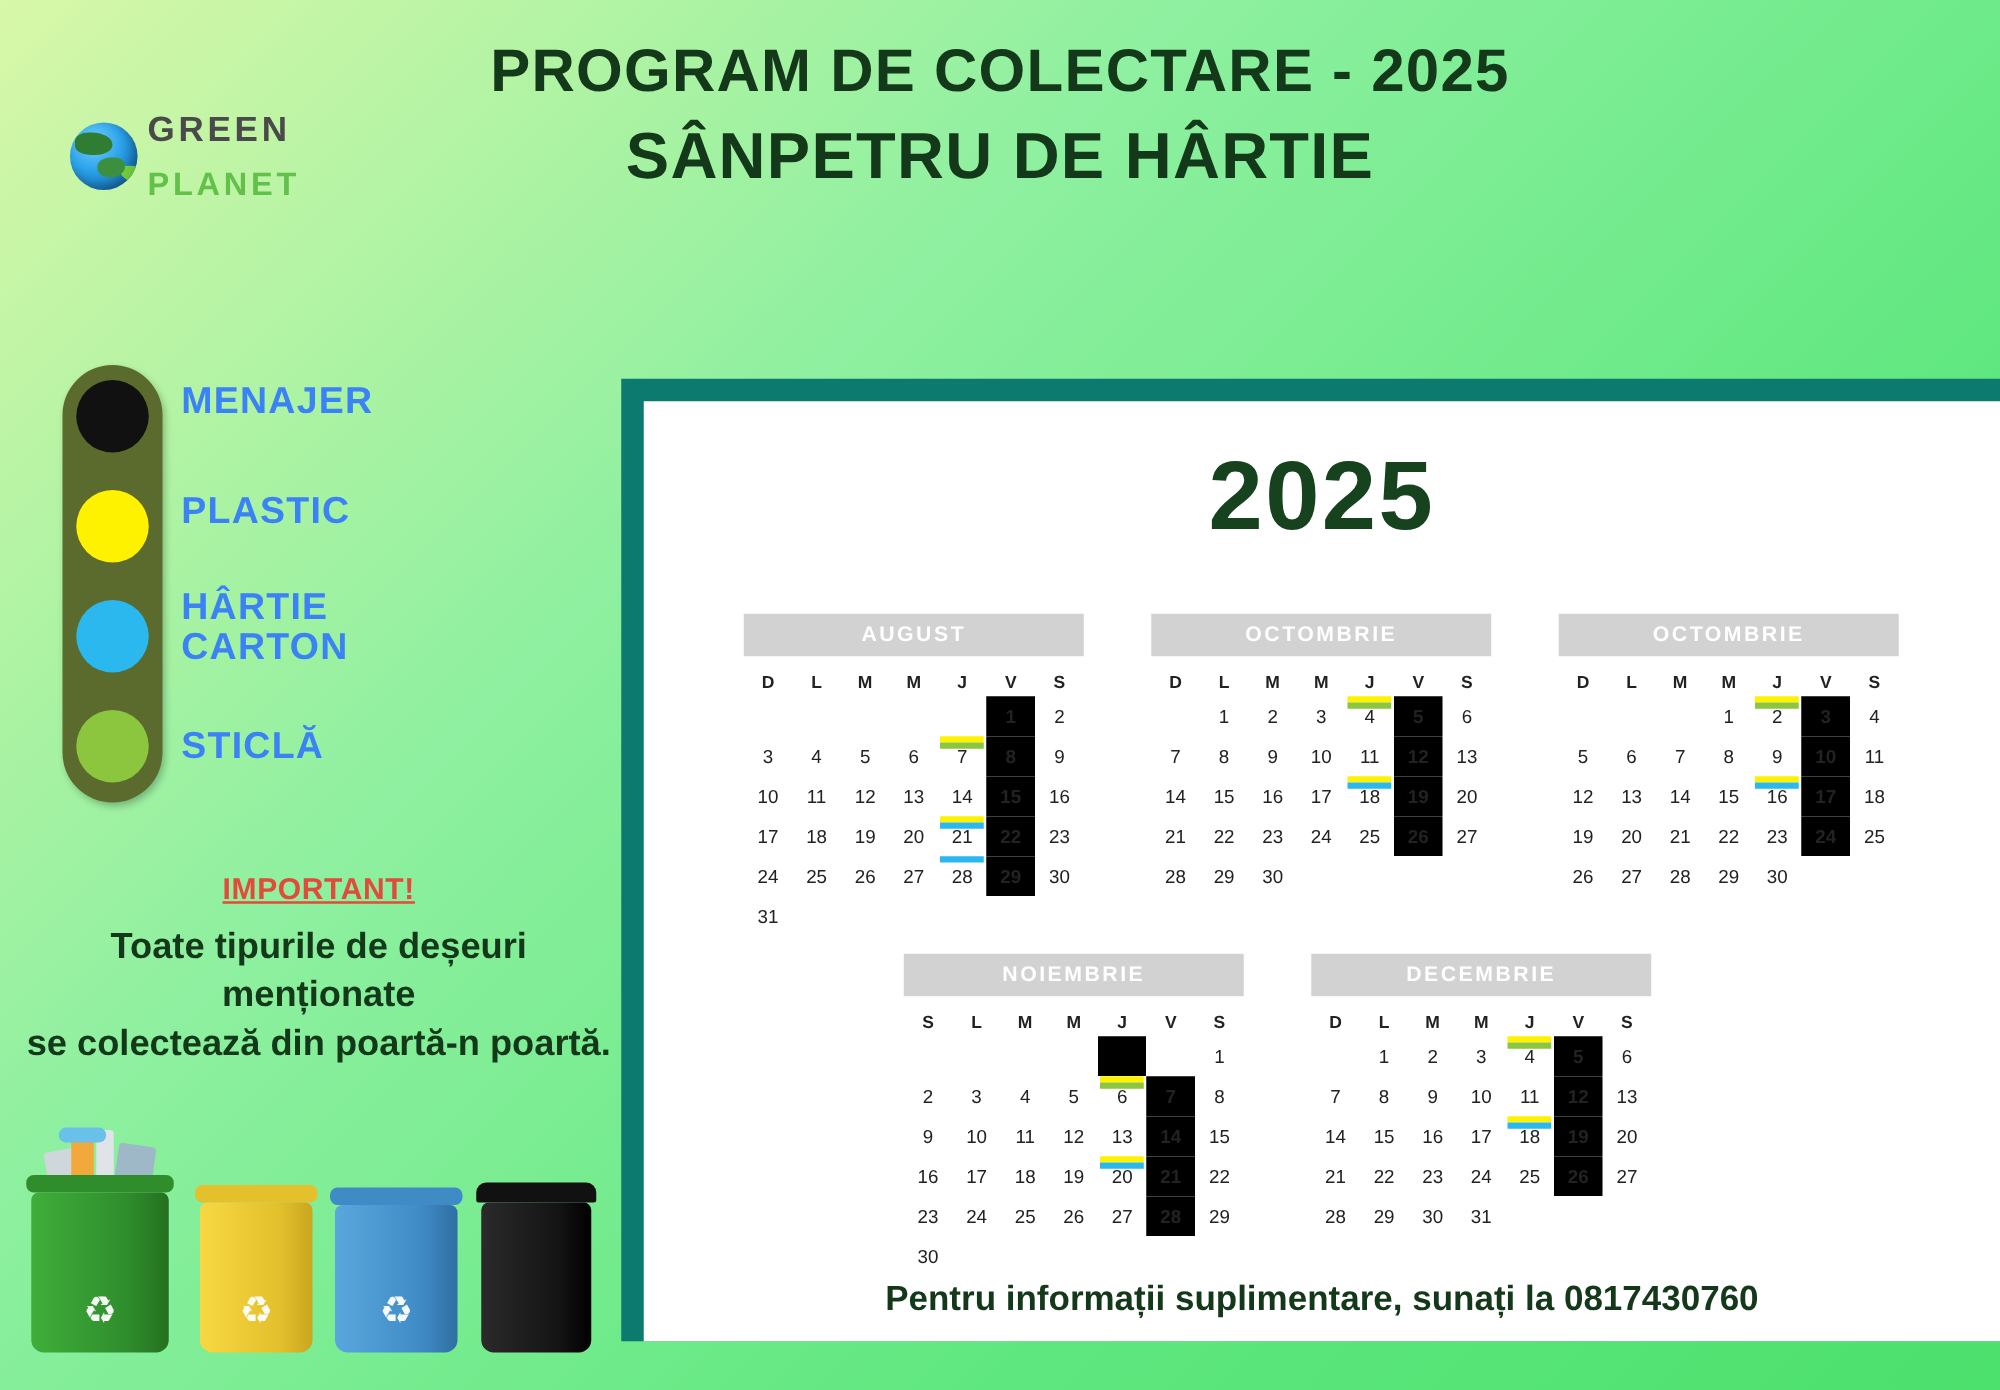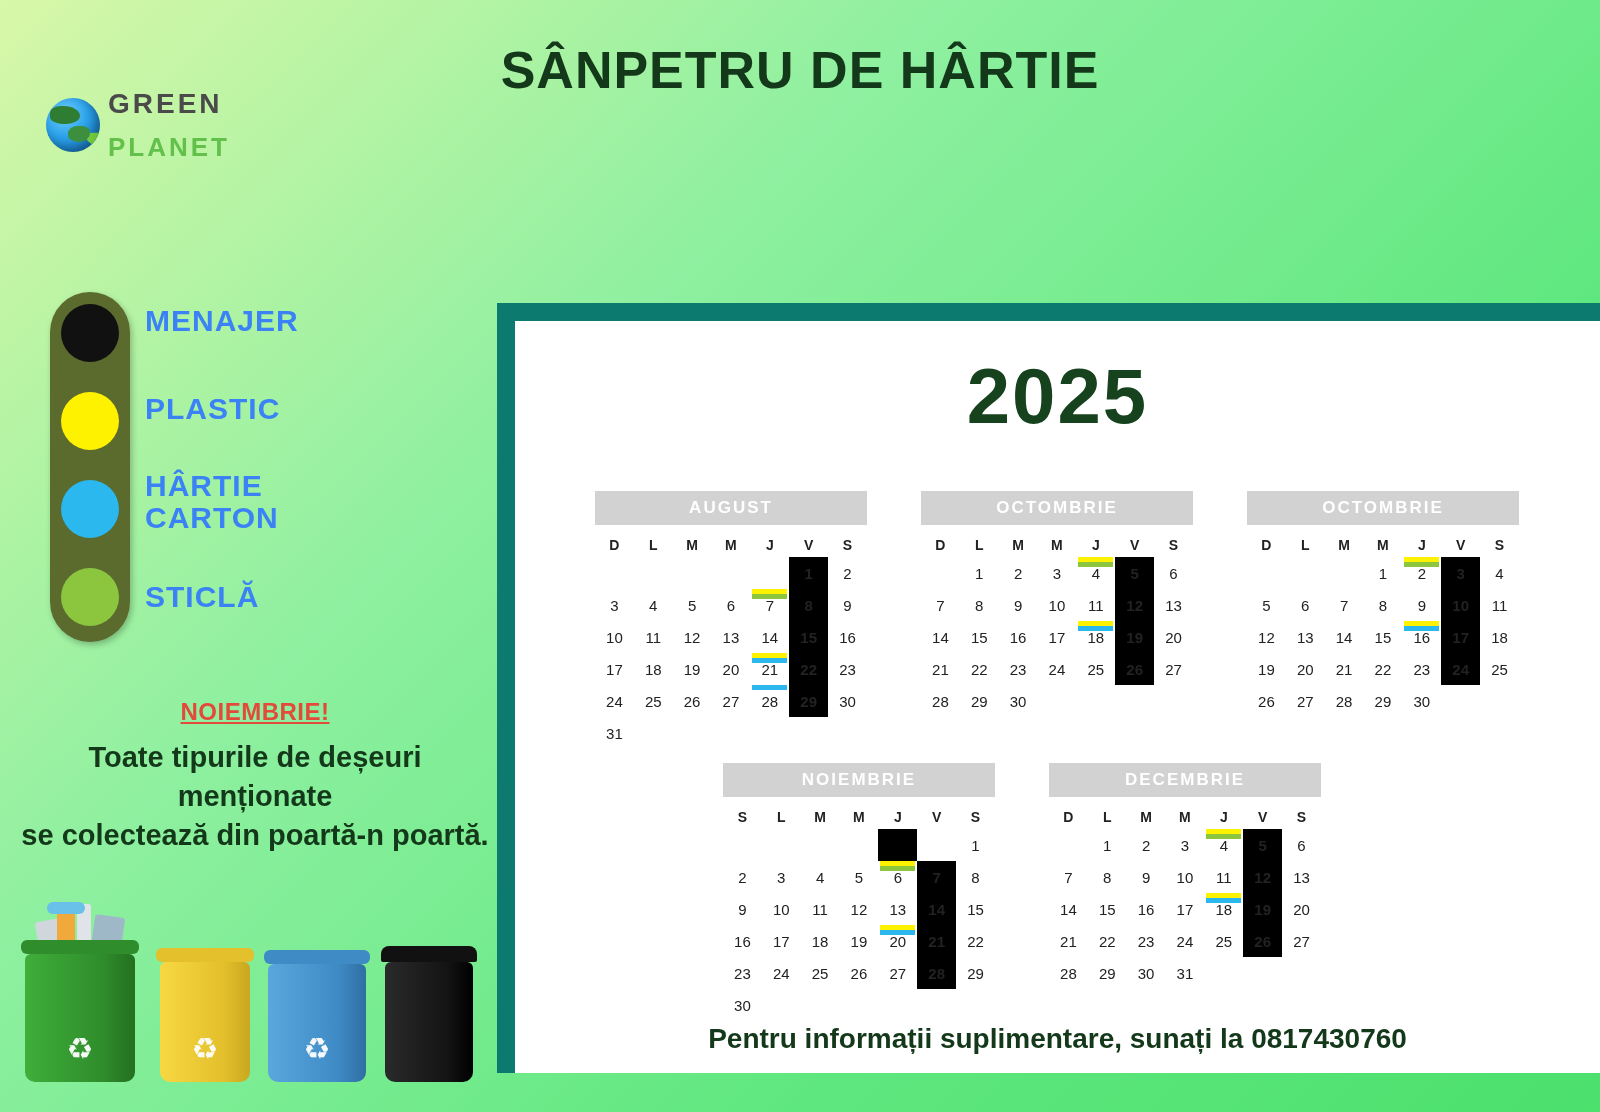--- a/index.html
+++ b/index.html
@@ -4,21 +4,21 @@
 <style>
   html,body{margin:0;padding:0;}
   body{
     width:1600px;height:1112px;
     font-family:"Liberation Sans",sans-serif;
     background:linear-gradient(135deg,#d8f7a8 0%,#8ef0a0 35%,#5fe77f 70%,#4ce06d 100%);
     overflow:hidden;position:relative;
   }
   
   .header{position:absolute;top:0;left:0;width:1600px;height:215px;}
-  .logo{position:absolute;left:46px;top:90px;display:flex;align-items:center;gap:8px;}
+  .logo{position:absolute;left:56px;top:90px;display:flex;align-items:center;gap:8px;}
   .globe{width:54px;height:54px;border-radius:50%;
     background:radial-gradient(circle at 35% 30%,#6fd0ff 0%,#2aa0e8 45%,#1c7fc4 70%,#0d5c96 100%);
     position:relative;overflow:hidden;box-shadow:inset -4px -4px 8px rgba(0,0,0,.25);}
   .globe::before{content:"";position:absolute;width:30px;height:18px;background:#2f7d32;border-radius:40% 60% 50% 45%;top:8px;left:4px;}
   .globe::after{content:"";position:absolute;width:22px;height:16px;background:#3b8f3e;border-radius:50% 40% 60% 50%;top:28px;left:22px;}
   .leaf{position:absolute;left:40px;top:32px;width:34px;height:22px;
     background:linear-gradient(120deg,#7dd23f,#3f9c2b);border-radius:0 100% 0 100%;transform:rotate(-12deg);}
   .logo-text{line-height:1;}
   .logo-green{font-size:28px;font-weight:bold;letter-spacing:3px;color:#4a4a4a;}
   .logo-planet{font-size:26px;font-weight:bold;letter-spacing:3px;color:#63c04a;margin-top:16px;}
@@ -94,20 +94,21 @@
   <div class="logo">
     <div class="globe">
         <div class="leaf"></div>
       </div>
     <div class="logo-text">
       <div class="logo-green">GREEN</div>
       <div class="logo-planet">PLANET</div>
     </div>
   </div>
   <div class="title-wrap">
+    <div class="title-1">PROGRAM DE COLECTARE - 2025</div>
     <div class="title-2">SÂNPETRU DE HÂRTIE</div>
   </div>
 </div>
 
 <div class="legend">
   <div class="dot d0"></div>
   <div class="dot d1"></div>
   <div class="dot d2"></div>
   <div class="dot d3"></div>
 </div>
@@ -115,21 +116,21 @@
   <div class="lbl l0">MENAJER</div>
   <div class="lbl l1">PLASTIC</div>
   <div class="lbl l2">
     <span>HÂRTIE</span><br>
     <span>CARTON</span>
   </div>
   <div class="lbl l3">STICLĂ</div>
 </div>
 
 <div class="important">
-  <div class="imp-title">NOIEMBRIE!</div>
+  <div class="imp-title">IMPORTANT!</div>
   <div class="imp-text">
     <span>Toate tipurile de deșeuri menționate</span><br>
     <span>se colectează din poartă-n poartă.</span>
   </div>
 </div>
 
 <div class="bins">
   <div class="bin bin-green">
     <div class="trash-top">
       <div class="tt" style="left:4px;top:18px;width:26px;height:30px;background:#cfd6dc;transform:rotate(-10deg);"></div>

